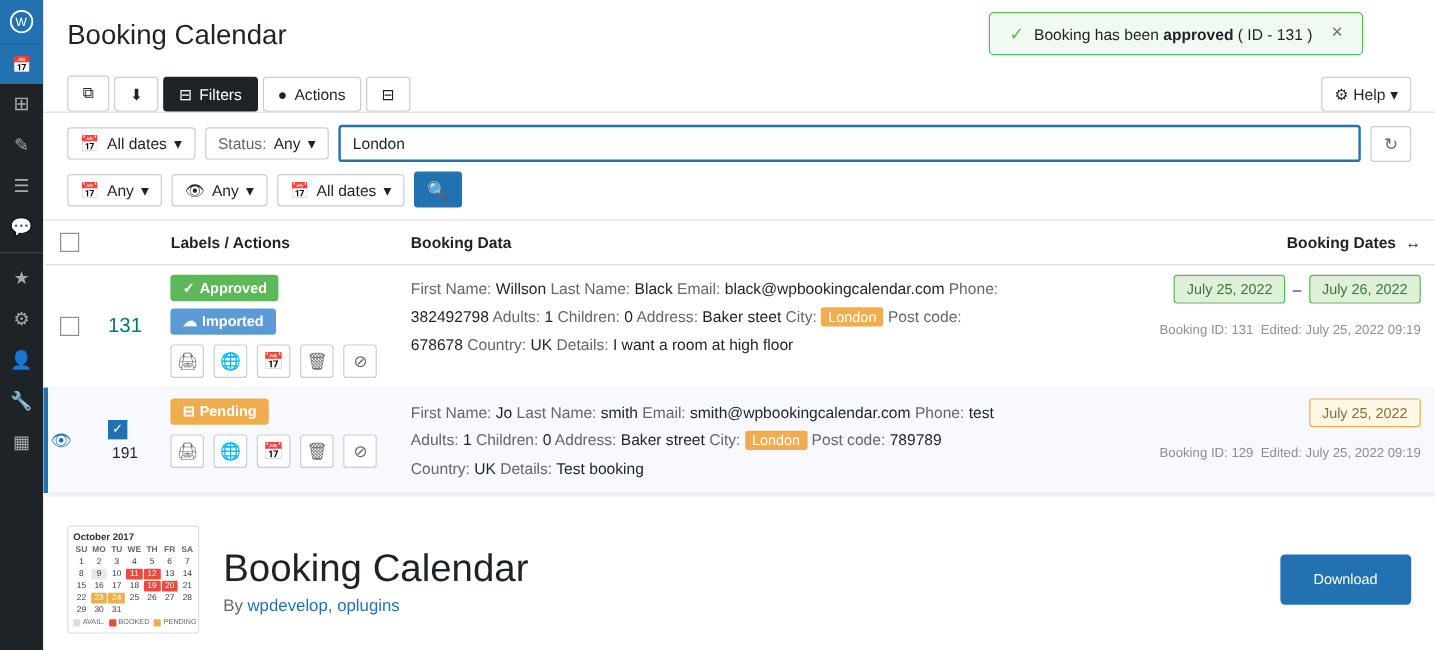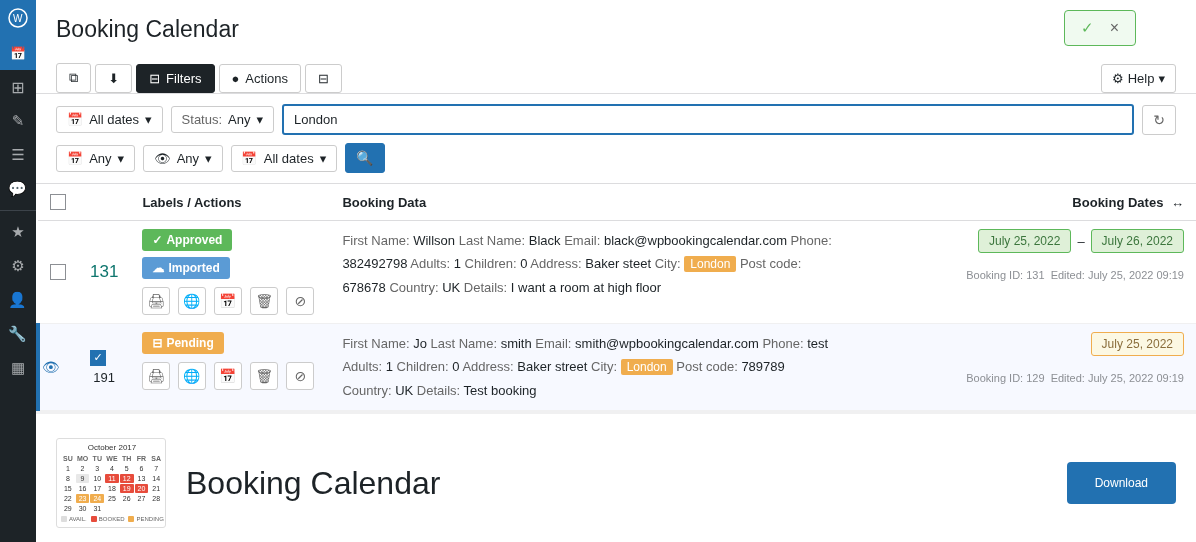--- a/index.html
+++ b/index.html
@@ -79,21 +79,21 @@
     .plugin-info { display: flex; align-items: center; gap: 20px; }
     .plugin-calendar-thumb { width: 110px; height: 90px; border: 1px solid #ddd; border-radius: 3px; overflow: hidden; background: white; flex-shrink: 0; }
     .plugin-details { }
     .plugin-title { font-size: 32px; font-weight: 400; color: #1d2327; }
     .plugin-author { font-size: 14px; color: #666; margin-top: 4px; }
     .plugin-author a { color: #2271b1; text-decoration: none; }
     .download-btn { background: #2271b1; color: white; border: none; padding: 14px 28px; font-size: 12px; border-radius: 4px; cursor: pointer; font-weight: 500; }
 
     
     .mini-cal { width: 110px; height: 90px; font-size: 8px; padding: 4px; }
-    .mini-cal-header { text-align: center; font-weight: normal; font-size: 8px; margin-bottom: 2px; color: #333; }
+    .mini-cal-header { text-align: left; font-weight: bold; font-size: 8px; margin-bottom: 2px; color: #333; }
     .mini-cal-grid { display: grid; grid-template-columns: repeat(7, 1fr); gap: 1px; }
     .mini-cal-day { text-align: center; padding: 1px; font-size: 7px; color: #333; }
     .mini-cal-day.header { color: #666; font-weight: bold; }
     .mini-cal-day.booked { background: #e74c3c; color: white; border-radius: 1px; }
     .mini-cal-day.pending { background: #f0ad4e; color: white; border-radius: 1px; }
     .mini-cal-day.today { background: #e8e8e8; border-radius: 1px; }
     .mini-cal-legend { display: flex; gap: 4px; margin-top: 3px; align-items: center; }
     .mini-cal-legend-item { display: flex; align-items: center; gap: 2px; font-size: 6px; color: #666; }
     .legend-dot { width: 6px; height: 6px; border-radius: 1px; }
     .legend-dot.avail { background: #ddd; }
@@ -145,20 +145,24 @@
   </div>
 </div>
 
 <div class="main">
 
   <div class="page-header">
     <h1 class="page-title">Booking Calendar</h1>
 
     <div class="notification">
       <span class="check">✓</span>
+      <span>
+        Booking has been <strong>approved</strong>
+        <span>( ID - 131 )</span>
+      </span>
       <span class="close-btn">×</span>
     </div>
 
     <div class="toolbar">
       <button class="toolbar-btn">
         <span>⧉</span>
       </button>
       <button class="toolbar-btn">
         <span>⬇</span>
       </button>
@@ -436,18 +440,24 @@
             </div>
             <div class="mini-cal-legend-item">
               <div class="legend-dot pending"></div>
               <span>PENDING</span>
             </div>
           </div>
         </div>
       </div>
       <div class="plugin-details">
         <div class="plugin-title">Booking Calendar</div>
+        <div class="plugin-author">
+          <span>By</span>
+          <a href="#">
+            <span>wpdevelop, oplugins</span>
+          </a>
+        </div>
       </div>
     </div>
     <button class="download-btn">Download</button>
   </div>
 
 </div>
 
 </body></html>

